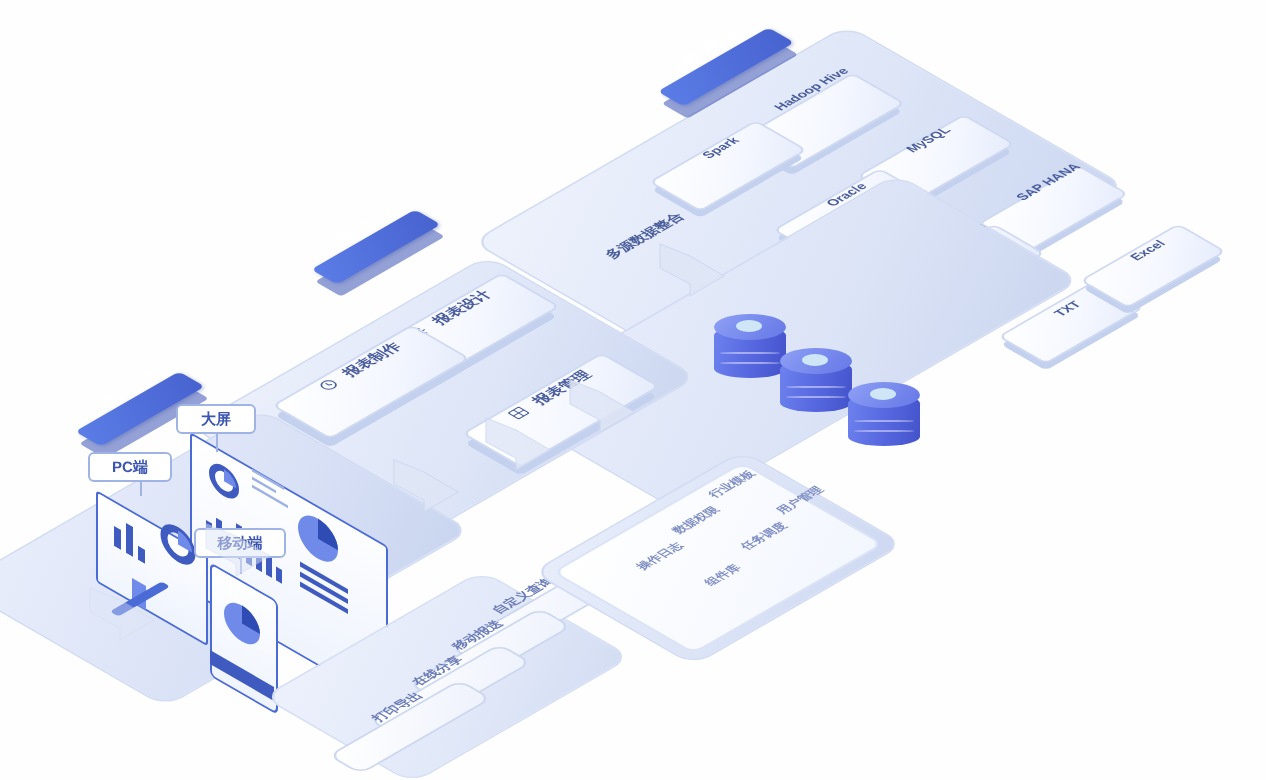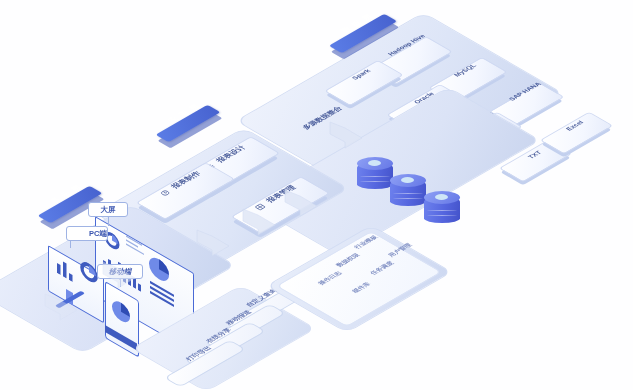--- a/index.html
+++ b/index.html
@@ -291,31 +291,31 @@
     <div class="ico" style="left:111px;top:296px;width:20px;height:20px;transform:skewY(30deg);transform-origin:left top;">
       <svg width="20" height="20" viewBox="0 0 20 20">
         <circle cx="10" cy="10" r="9" fill="#6f8ae8"></circle>
         <path d="M10 1 A9 9 0 0 1 19 10 L10 10 Z" fill="#2f4cb4"></path>
         </svg>
     </div>
     <div style="position:absolute;left:105px;top:325px;width:32px;height:7px;
                 background:#3f5bbf;transform:skewY(30deg);transform-origin:left top;"></div>
 
     <div class="callout-tail" style="left:70px;top:239px;height:9px;"></div>
-    <div class="callout" style="left:66px;top:226px;width:40px;height:13px;font-size:7.5px;justify-content:flex-end;">
+    <div class="callout" style="left:44px;top:226px;width:40px;height:13px;font-size:7.5px;">
         <span>PC端</span>
       </div>
 
     <div class="callout-tail" style="left:108px;top:215px;height:11px;"></div>
     <div class="callout" style="left:88px;top:202px;width:38px;height:13px;font-size:7.5px;">
         <span>大屏</span>
       </div>
 
     <div class="callout-tail" style="left:120px;top:277px;height:10px;"></div>
-    <div class="callout" style="left:97px;top:264px;width:44px;height:13px;font-size:7.5px;font-style:italic;">
+    <div class="callout" style="left:97px;top:264px;width:44px;height:13px;font-size:7.5px;">
         <span>移动端</span>
       </div>
   </div>
 
   <div>
     <div class="slab-top" style="left:160px;top:295px;width:125px;height:85px;
                 background:linear-gradient(150deg,#edf1fc 0%,#e1e8f8 60%,#d3ddf3 100%);
                 border:1px solid #d6dff4;"></div>
 
     <div class="pill" style="left:228px;top:300px;width:74px;height:17px;"></div>

